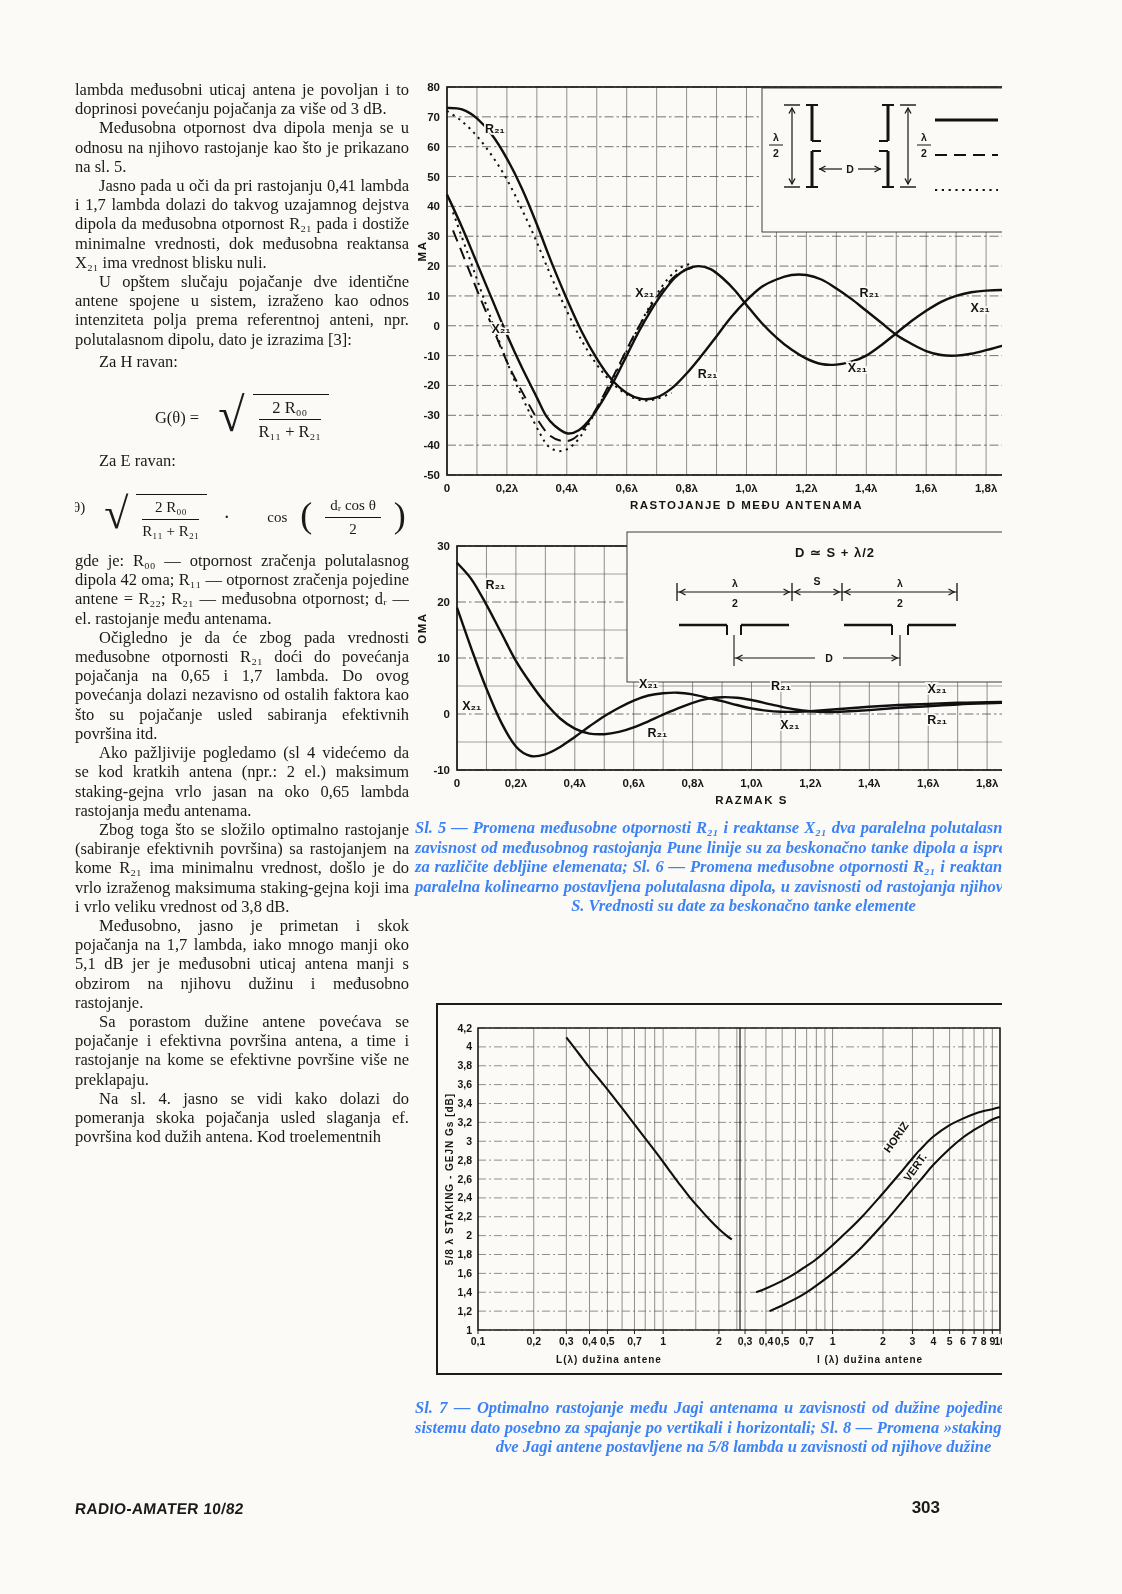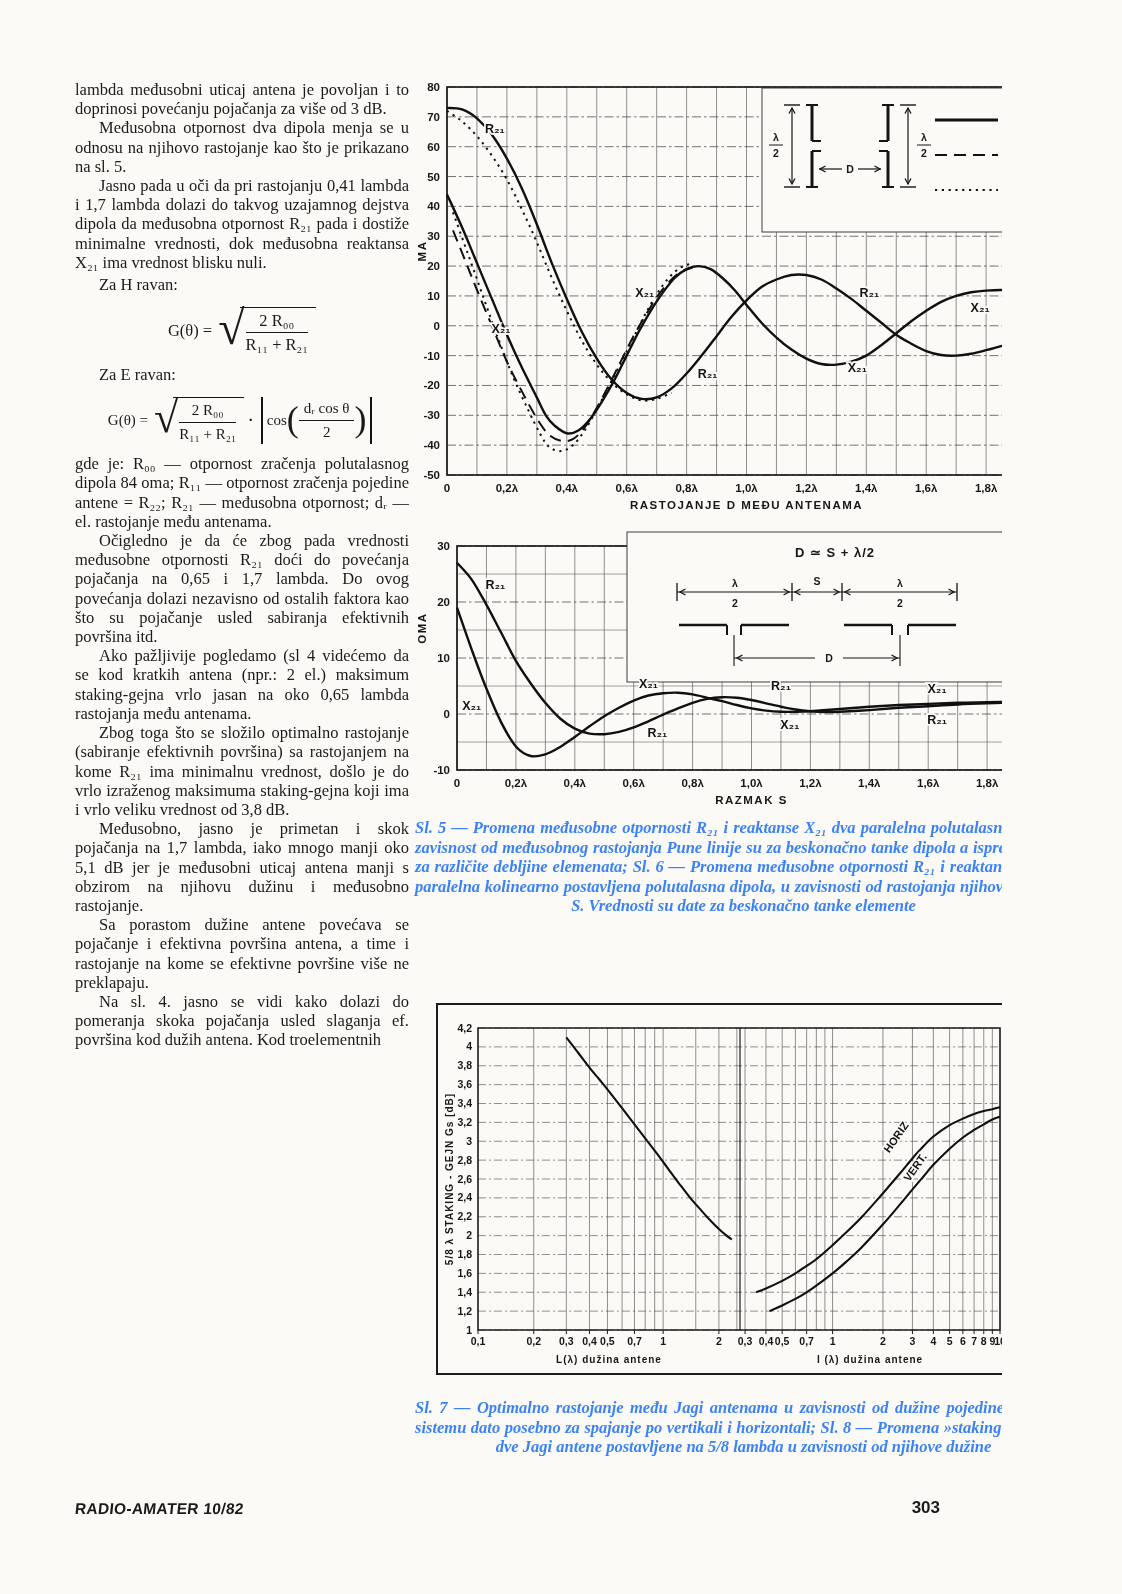--- a/index.html
+++ b/index.html
@@ -3,22 +3,22 @@
 <meta charset="utf-8">
 <style>
   html,body{margin:0;padding:0;background:#fbfaf6;}
   .page{position:relative;width:1002px;height:1594px;background:#fbfaf6;overflow:hidden;
         font-family:"Liberation Serif",serif;color:#1a1a1a;}
   .col-text{position:absolute;left:75px;top:80px;width:334px;height:1408px;overflow:hidden;
         font-size:16.5px;line-height:19.2px;text-align:justify;}
   .col-text p{margin:0;text-indent:24px;}
   .col-text p.noindent{text-indent:0;}
   .lead{margin-top:3px !important;}
-  .formula{display:flex;justify-content:center;align-items:center;margin:13px 0 10px;
-        font-size:16.5px;text-indent:0 !important;}
+  .formula{display:flex;justify-content:center;align-items:center;margin:23px 0 10px;
+        font-size:16.5px;text-indent:0 !important;gap:13px;}
   .formula .f-lhs{margin-right:6px;}
   .radical{font-size:48px;line-height:.82;font-weight:400;margin-right:-5px;transform:translateY(-3px);}
   .radicand{border-top:1.8px solid #151515;display:inline-block;padding:3px 8px 0 6px;}
   .frac{display:inline-block;vertical-align:middle;text-align:center;}
   .fnum{display:block;border-bottom:1.6px solid #151515;padding:0 5px 2px;white-space:nowrap;}
   .fden{display:block;padding-top:2px;white-space:nowrap;}
   .fdot{margin:0 4px;font-weight:700;}
   .vbar{width:1.7px;align-self:stretch;background:#141414;margin:0 4px;}
   .bigp{font-size:36px;font-weight:400;line-height:1;transform:translateY(-2px);}
   .formula.small{font-size:15px;}
@@ -38,20 +38,21 @@
 </style>
 </head>
 <body>
 
 <div class="page">
 
   <div class="col-text">
     <p class="noindent">lambda međusobni uticaj antena je povoljan i to doprinosi povećanju pojačanja za više od 3 dB.</p>
     <p>Međusobna otpornost dva dipola menja se u odnosu na njihovo rastojanje kao što je prikazano na sl. 5.</p>
     <p>Jasno pada u oči da pri rastojanju 0,41 lambda i 1,7 lambda dolazi do takvog uzajamnog dejstva dipola da međusobna otpornost R₂₁ pada i dostiže minimalne vrednosti, dok međusobna reaktansa X₂₁ ima vrednost blisku nuli.</p>
+    <p>U opštem slučaju pojačanje dve identične antene spojene u sistem, izraženo kao odnos intenziteta polja prema referentnoj anteni, npr. polutalasnom dipolu, dato je izrazima [3]:</p>
     <p class="lead">Za H ravan:</p>
     <div class="formula">
       <span class="f-lhs">G(θ) =</span>
       <span class="radical">√</span>
       <span class="radicand">
         <span class="frac">
           <span class="fnum">2 R₀₀</span>
           <span class="fden">R₁₁ + R₂₁</span>
         </span>
       </span>
@@ -70,21 +71,21 @@
       <span class="vbar"></span>
       <span>cos</span>
       <span class="bigp">(</span>
       <span class="frac">
         <span class="fnum">dᵣ cos θ</span>
         <span class="fden">2</span>
       </span>
       <span class="bigp">)</span>
       <span class="vbar"></span>
     </div>
-    <p class="noindent">gde je: R₀₀ — otpornost zračenja polutalasnog dipola 84 oma; R₁₁ — otpornost zračenja pojedine antene = R₂₂; R₂₁ — međusobna otpornost; dᵣ — el. rastojanje među antenama.</p>
+    <p class="noindent">gde je: R₀₀ — otpornost zračenja polutalasnog dipola 42 oma; R₁₁ — otpornost zračenja pojedine antene = R₂₂; R₂₁ — međusobna otpornost; dᵣ — el. rastojanje među antenama.</p>
     <p>Očigledno je da će zbog pada vrednosti međusobne otpornosti R₂₁ doći do povećanja pojačanja na 0,65 i 1,7 lambda. Do ovog povećanja dolazi nezavisno od ostalih faktora kao što su pojačanje usled sabiranja efektivnih površina itd.</p>
     <p>Ako pažljivije pogledamo (sl 4 videćemo da se kod kratkih antena (npr.: 2 el.) maksimum staking-gejna vrlo jasan na oko 0,65 lambda rastojanja među antenama.</p>
     <p>Zbog toga što se složilo optimalno rastojanje (sabiranje efektivnih površina) sa rastojanjem na kome R₂₁ ima minimalnu vrednost, došlo je do vrlo izraženog maksimuma staking-gejna koji ima i vrlo veliku vrednost od 3,8 dB.</p>
     <p>Međusobno, jasno je primetan i skok pojačanja na 1,7 lambda, iako mnogo manji oko 5,1 dB jer je međusobni uticaj antena manji s obzirom na njihovu dužinu i međusobno rastojanje.</p>
     <p>Sa porastom dužine antene povećava se pojačanje i efektivna površina antena, a time i rastojanje na kome se efektivne površine više ne preklapaju.</p>
     <p>Na sl. 4. jasno se vidi kako dolazi do pomeranja skoka pojačanja usled slaganja ef. površina kod dužih antena. Kod troelementnih</p>
   </div>
 
   <svg id="chart-sl5" class="chart" style="top:75px" width="650" height="445" viewBox="0 0 650 445">
       <g>

